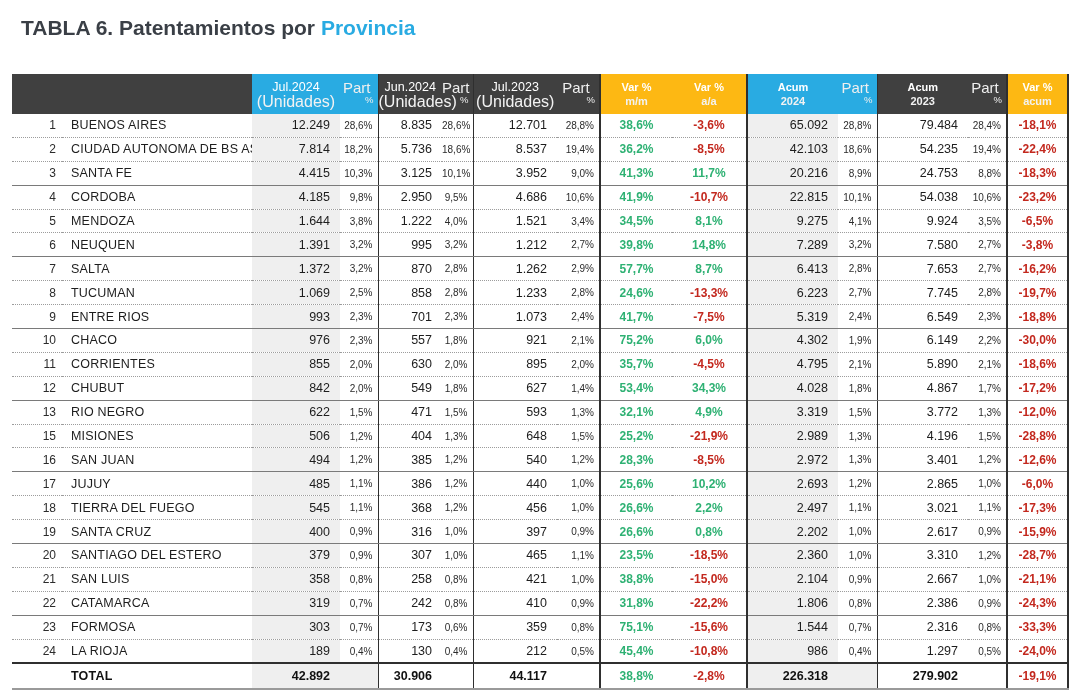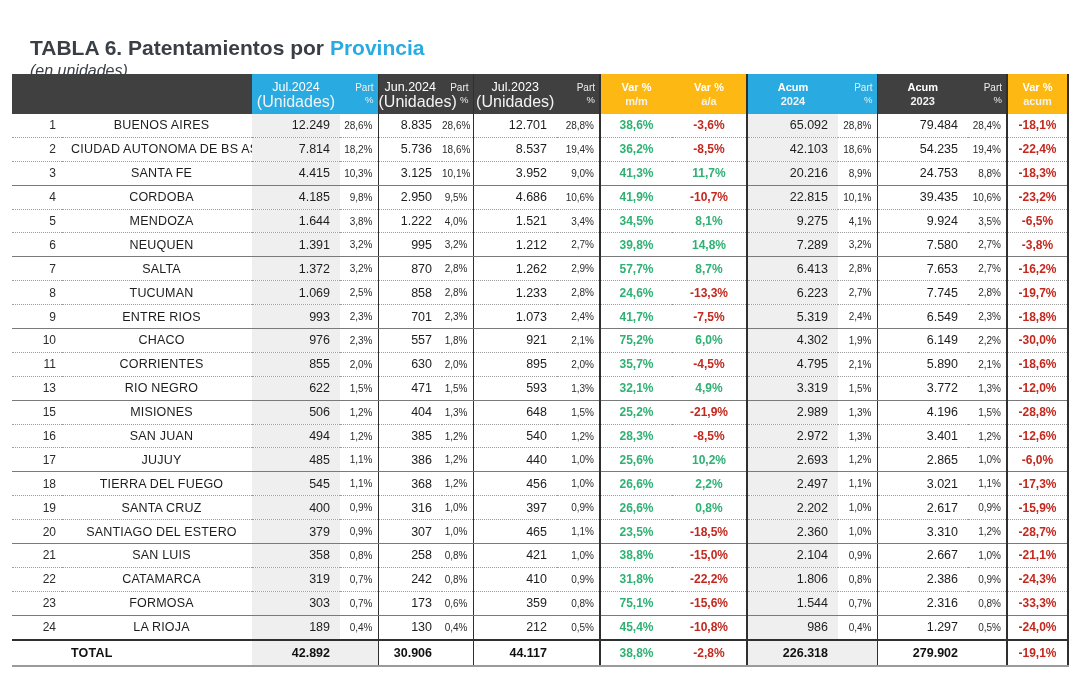--- a/index.html
+++ b/index.html
@@ -1,21 +1,21 @@
 <!DOCTYPE html>
 <html style="--cyan: #29ABE2; --yellow: #FDB813; --dark: #404040; --green: #2EB173; --red: #C3281E; --band: #EFEFEF;"><head>
 <meta charset="utf-8">
 <style>
   html,body{margin:0;padding:0;background:#ffffff;}
   .page{
     width:1080px;height:690px;background:#fff;position:relative;
     font-family:"Liberation Sans", sans-serif;overflow:hidden;
   }
   
-  .title-block{padding:16px 0 0 30px;margin-top:20px;}
+  .title-block{padding:16px 0 0 21px;}
   .title{font-size:21px;font-weight:bold;color:#3a3f46;line-height:1.15;}
   .title .hl{color:var(--cyan);}
   .subtitle{font-size:16px;font-style:italic;color:#3a3f46;margin-top:2px;}
   
   .tbl-wrap{position:absolute;left:12px;top:74px;width:1056px;}
   table{border-collapse:collapse;table-layout:fixed;width:1056px;}
   col.c-num{width:50px;}  col.c-prov{width:190px;}
   col.c-j24v{width:88px;} col.c-j24p{width:38px;}
   col.c-jun24v{width:64px;} col.c-jun24p{width:31px;}
   col.c-j23v{width:84px;} col.c-j23p{width:43px;}
@@ -25,28 +25,28 @@
   col.c-vac{width:61px;}
   
   thead th{height:40px;padding:0;vertical-align:middle;font-weight:normal;}
   th.dark{background:var(--dark);}
   th.cyan{background:var(--cyan);}
   th.yellow{background:var(--yellow);}
   .h1{font-size:12.5px;color:#fff;text-align:center;line-height:15px;}
   .h2{font-size:16px;color:#f2f2f2;text-align:center;line-height:13px;}
   .hb .h1,.hb .h2{font-weight:bold;font-size:11px;}
   .hpart{padding-right:4px !important;}
-  .hp1{font-size:10px;color:#efefef;text-align:right;line-height:12px;}
+  .hp1{font-size:15px;color:#efefef;text-align:center;line-height:12px;}
   .hp2{font-size:9.5px;color:#efefef;text-align:right;line-height:12px;}
   
   tbody td{height:22.9px;padding:0;font-size:12.5px;color:#1d1d1d;
     border-bottom:1px dotted #9c9c9c;white-space:nowrap;overflow:hidden;}
   tbody tr:nth-child(3n) td{border-bottom:1px solid #7a7a7a;}
   td.n{ text-align:right;padding-right:6px;font-size:12px;color:#2b2b2b;}
-  td.prov{text-align:center;padding-left:9px;letter-spacing:.2px;}
+  td.prov{text-align:left;padding-left:9px;letter-spacing:.2px;}
   td.val{text-align:right;padding-right:10px;}
   td.part{text-align:right;padding-right:5px;font-size:10px;color:#2b2b2b;}
   td.var{text-align:center;font-weight:bold;font-size:12px;}
   .band{background:var(--band);margin-top:8px;}
   .pos{color:var(--green);margin-left:10px;} .neg{color:var(--red);}
   
   .b-l1{border-left:1px solid #2f2f2f;}
   .b-l2{border-left:2px solid #2f2f2f;}
   .b-r{border-right:2px solid #2f2f2f;}
   
@@ -56,21 +56,20 @@
   tfoot td.prov{text-align:left;padding-left:9px;}
   tfoot td.var{text-align:center;font-size:12px;}
 </style>
 </head>
 <body>
 
 <div class="page">
 
   <div class="title-block">
     <div class="title"><span>TABLA 6. Patentamientos por </span><span class="hl">Provincia</span></div>
-    <div class="subtitle">(en unidades)</div>
   </div>
 
   <div class="tbl-wrap">
     <table>
       <colgroup>
         <col class="c-num">
           <col class="c-prov">
         <col class="c-j24v">
           <col class="c-j24p">
         <col class="c-jun24v">
@@ -202,21 +201,21 @@
     <td class="val band">4.185</td>
     <td class="part">9,8%</td>
     <td class="val b-l1">2.950</td>
     <td class="part">9,5%</td>
     <td class="val b-l1">4.686</td>
     <td class="part">10,6%</td>
     <td class="var var-cell b-l2 pos">41,9%</td>
     <td class="var var-cell neg">-10,7%</td>
     <td class="val band b-l2">22.815</td>
     <td class="part">10,1%</td>
-    <td class="val b-l1">39.435</td>
+    <td class="val b-l1">54.038</td>
     <td class="part">10,6%</td>
     <td class="var var-cell b-l2 b-r neg">-23,2%</td>
   </tr>
           <tr>
     <td class="n">5</td>
     <td class="prov">MENDOZA</td>
     <td class="val band">1.644</td>
     <td class="part">3,8%</td>
     <td class="val b-l1">1.222</td>
     <td class="part">4,0%</td>
@@ -324,20 +323,37 @@
     <td class="part">2,0%</td>
     <td class="val b-l1">895</td>
     <td class="part">2,0%</td>
     <td class="var var-cell b-l2 pos">35,7%</td>
     <td class="var var-cell neg">-4,5%</td>
     <td class="val band b-l2">4.795</td>
     <td class="part">2,1%</td>
     <td class="val b-l1">5.890</td>
     <td class="part">2,1%</td>
     <td class="var var-cell b-l2 b-r neg">-18,6%</td>
+  </tr>
+          <tr>
+    <td class="n">12</td>
+    <td class="prov">CHUBUT</td>
+    <td class="val band">842</td>
+    <td class="part">2,0%</td>
+    <td class="val b-l1">549</td>
+    <td class="part">1,8%</td>
+    <td class="val b-l1">627</td>
+    <td class="part">1,4%</td>
+    <td class="var var-cell b-l2 pos">53,4%</td>
+    <td class="var var-cell pos">34,3%</td>
+    <td class="val band b-l2">4.028</td>
+    <td class="part">1,8%</td>
+    <td class="val b-l1">4.867</td>
+    <td class="part">1,7%</td>
+    <td class="var var-cell b-l2 b-r neg">-17,2%</td>
   </tr>
           <tr>
     <td class="n">13</td>
     <td class="prov">RIO NEGRO</td>
     <td class="val band">622</td>
     <td class="part">1,5%</td>
     <td class="val b-l1">471</td>
     <td class="part">1,5%</td>
     <td class="val b-l1">593</td>
     <td class="part">1,3%</td>

